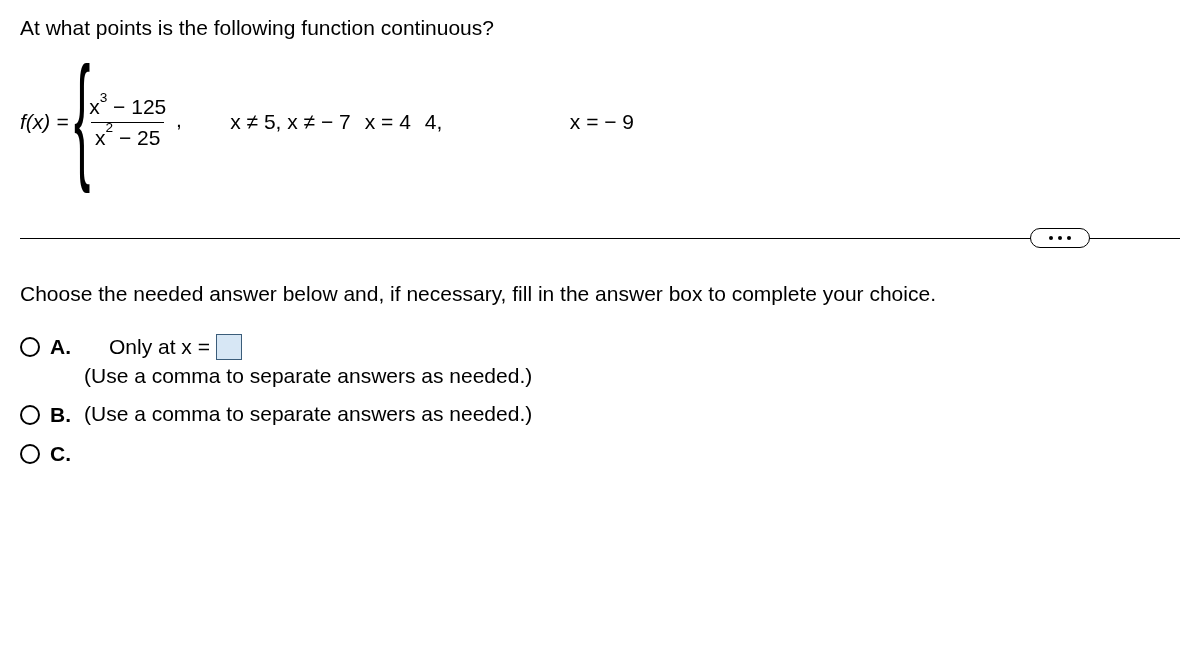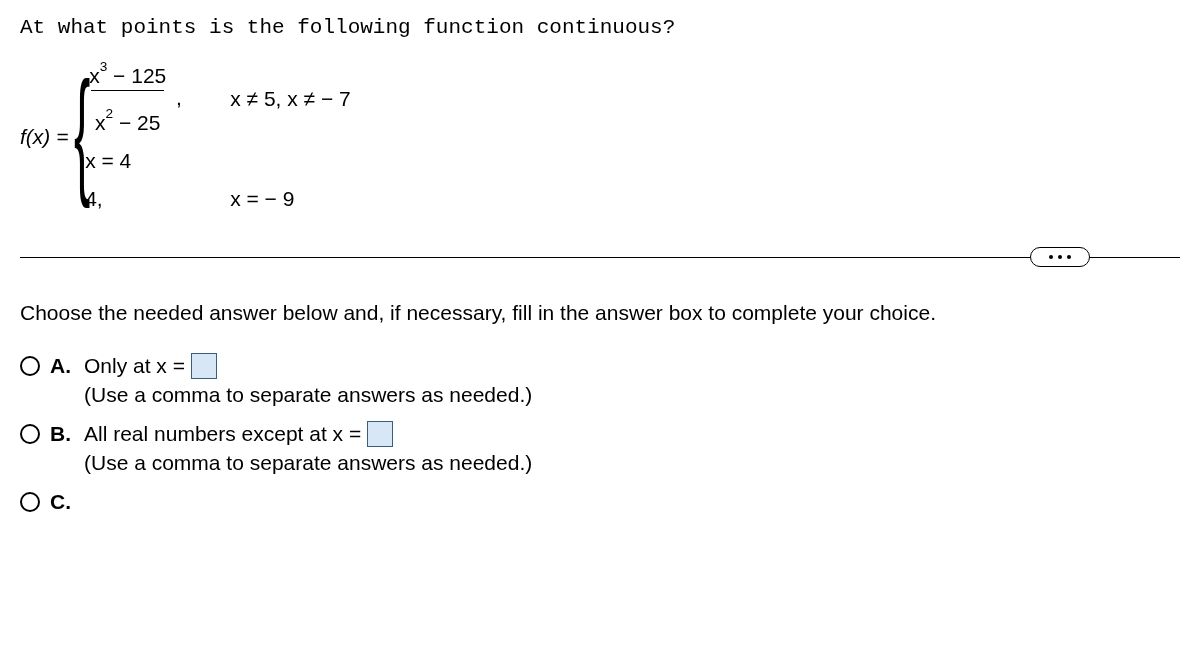--- a/index.html
+++ b/index.html
@@ -5,46 +5,46 @@
   * { box-sizing: border-box; }
   body {
     margin: 0;
     padding: 16px 20px;
     font-family: Arial, Helvetica, sans-serif;
     font-size: 21px;
     color: #000;
     background: #fff;
     width: 1200px;
   }
-  .question-text { margin-bottom: 24px; font-family: Liberation Mono, monospace; }
+  .question-text { margin-bottom: 12px; }
   .fn-row { display: flex; align-items: center; margin-bottom: 36px; }
   .fx { margin-right: 6px; font-style: italic; }
   .brace {
     font-size: 140px;
     line-height: 1;
     font-weight: 100;
     transform: scaleX(0.35);
     transform-origin: left center;
     margin-right: -36px;
     position: relative;
     top: -6px;
   }
-  .cases { display: flex; flex-direction: column; gap: 14px; }
+  .cases { display: flex; gap: 14px; }
   .case-row { display: flex; align-items: center; }
   .expr-col { width: 145px; }
   .cond-col { }
   .frac {
     display: inline-flex;
     flex-direction: column;
     align-items: center;
     vertical-align: middle;
     line-height: 1.2;
   }
   .frac .num { padding: 0 4px 2px; }
-  .frac .den { border-top: 1.5px solid #000; padding: 19px 4px 0; }
+  .frac .den { border-top: 1.5px solid #000; padding: 2px 4px 0; }
   sup { font-size: 0.65em; position: relative; top: -0.3em; }
   .hr-wrap {
     position: relative;
     margin: 26px 0 34px;
     height: 20px;
   }
   .hr-line {
     position: absolute;
     left: 0; right: 0; top: 50%;
     border-top: 1px solid #000;
@@ -78,21 +78,21 @@
     border-radius: 50%;
     margin-top: 3px;
     cursor: pointer;
   }
   .choice-label {
     font-weight: bold;
     min-width: 24px;
     margin-top: 1px;
   }
   .choice-body { display: flex; flex-direction: column; gap: 4px; }
-  .inline-row { display: flex; align-items: center; flex-wrap: wrap; gap: 6px; }
+  .inline-row { display: flex; align-items: center; flex-wrap: wrap; gap: 6px; margin-left: 25px; }
   .ans-box {
     display: inline-block;
     width: 26px;
     height: 26px;
     background: #d7e7f5;
     border: 1px solid #3b5d7a;
     vertical-align: middle;
   }
 </style>
 </head>
@@ -146,24 +146,20 @@
         <span class="ans-box"></span>
       </div>
       <div>(Use a comma to separate answers as needed.)</div>
     </div>
   </div>
 
   <div class="choice">
     <div class="radio"></div>
     <div class="choice-label">B.</div>
     <div class="choice-body">
-      <div class="inline-row">
-        <span>All real numbers except at x =</span>
-        <span class="ans-box"></span>
-      </div>
       <div>(Use a comma to separate answers as needed.)</div>
     </div>
   </div>
 
   <div class="choice">
     <div class="radio"></div>
     <div class="choice-label">C.</div>
   </div>
 
 </div>

